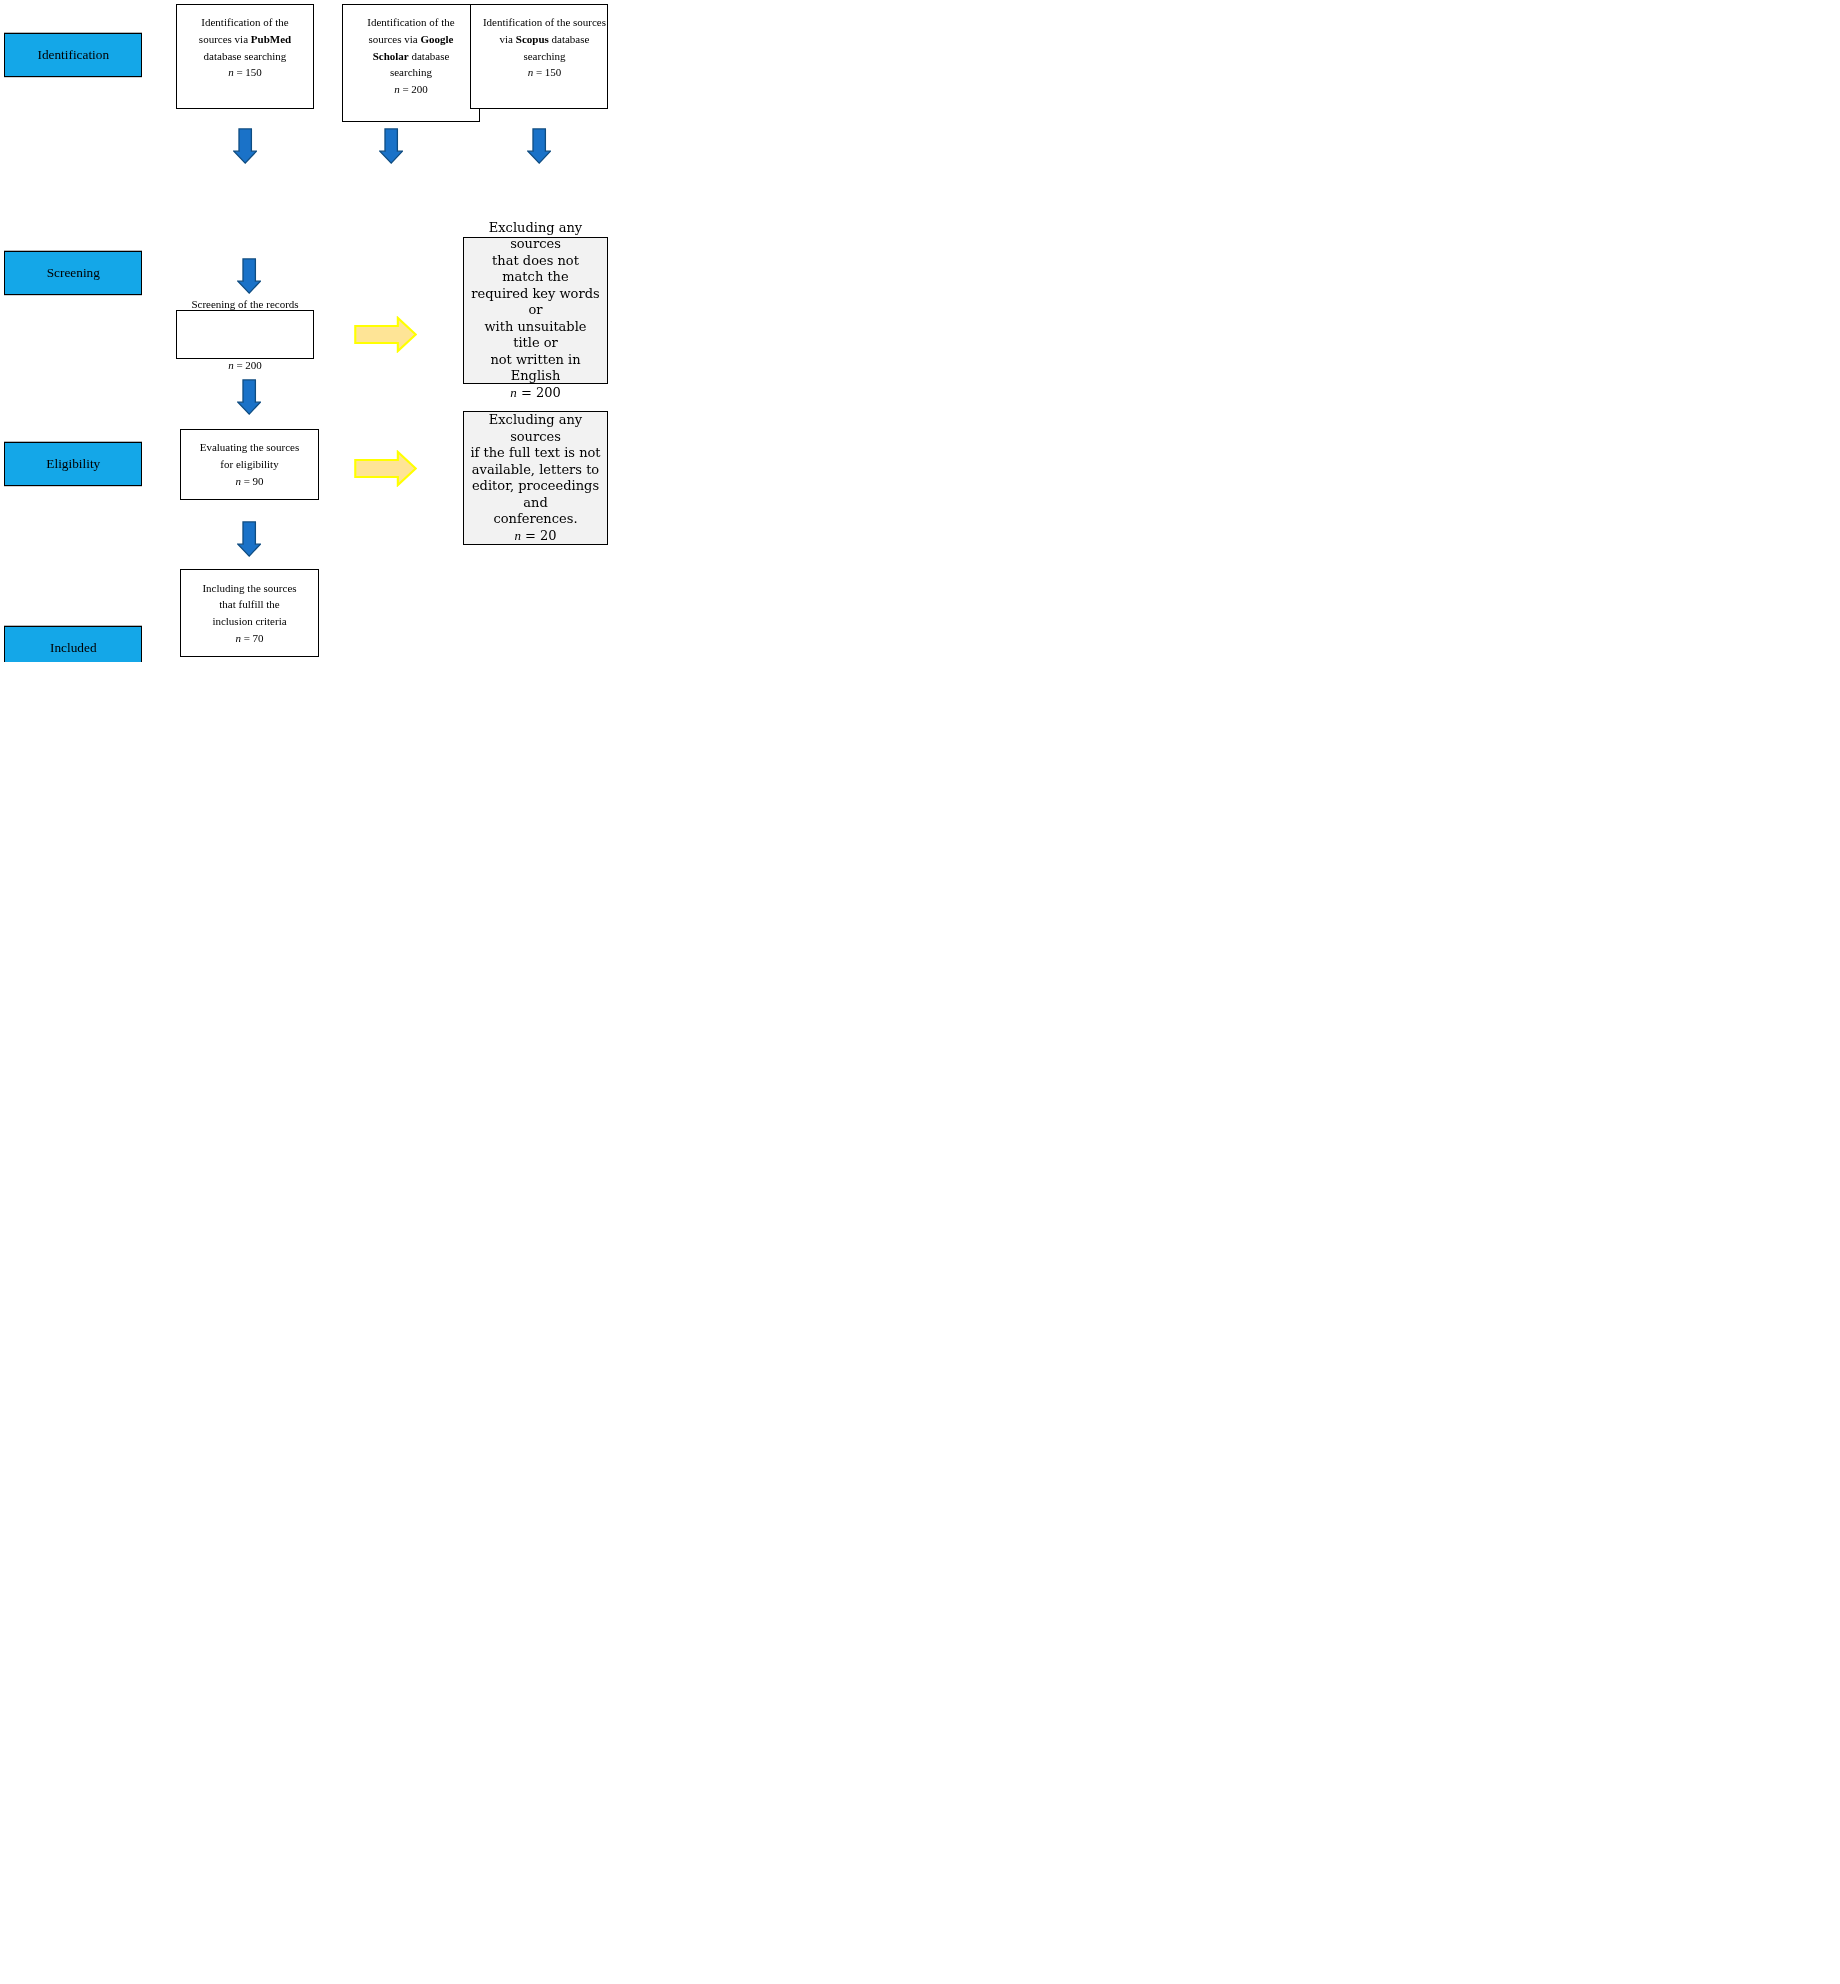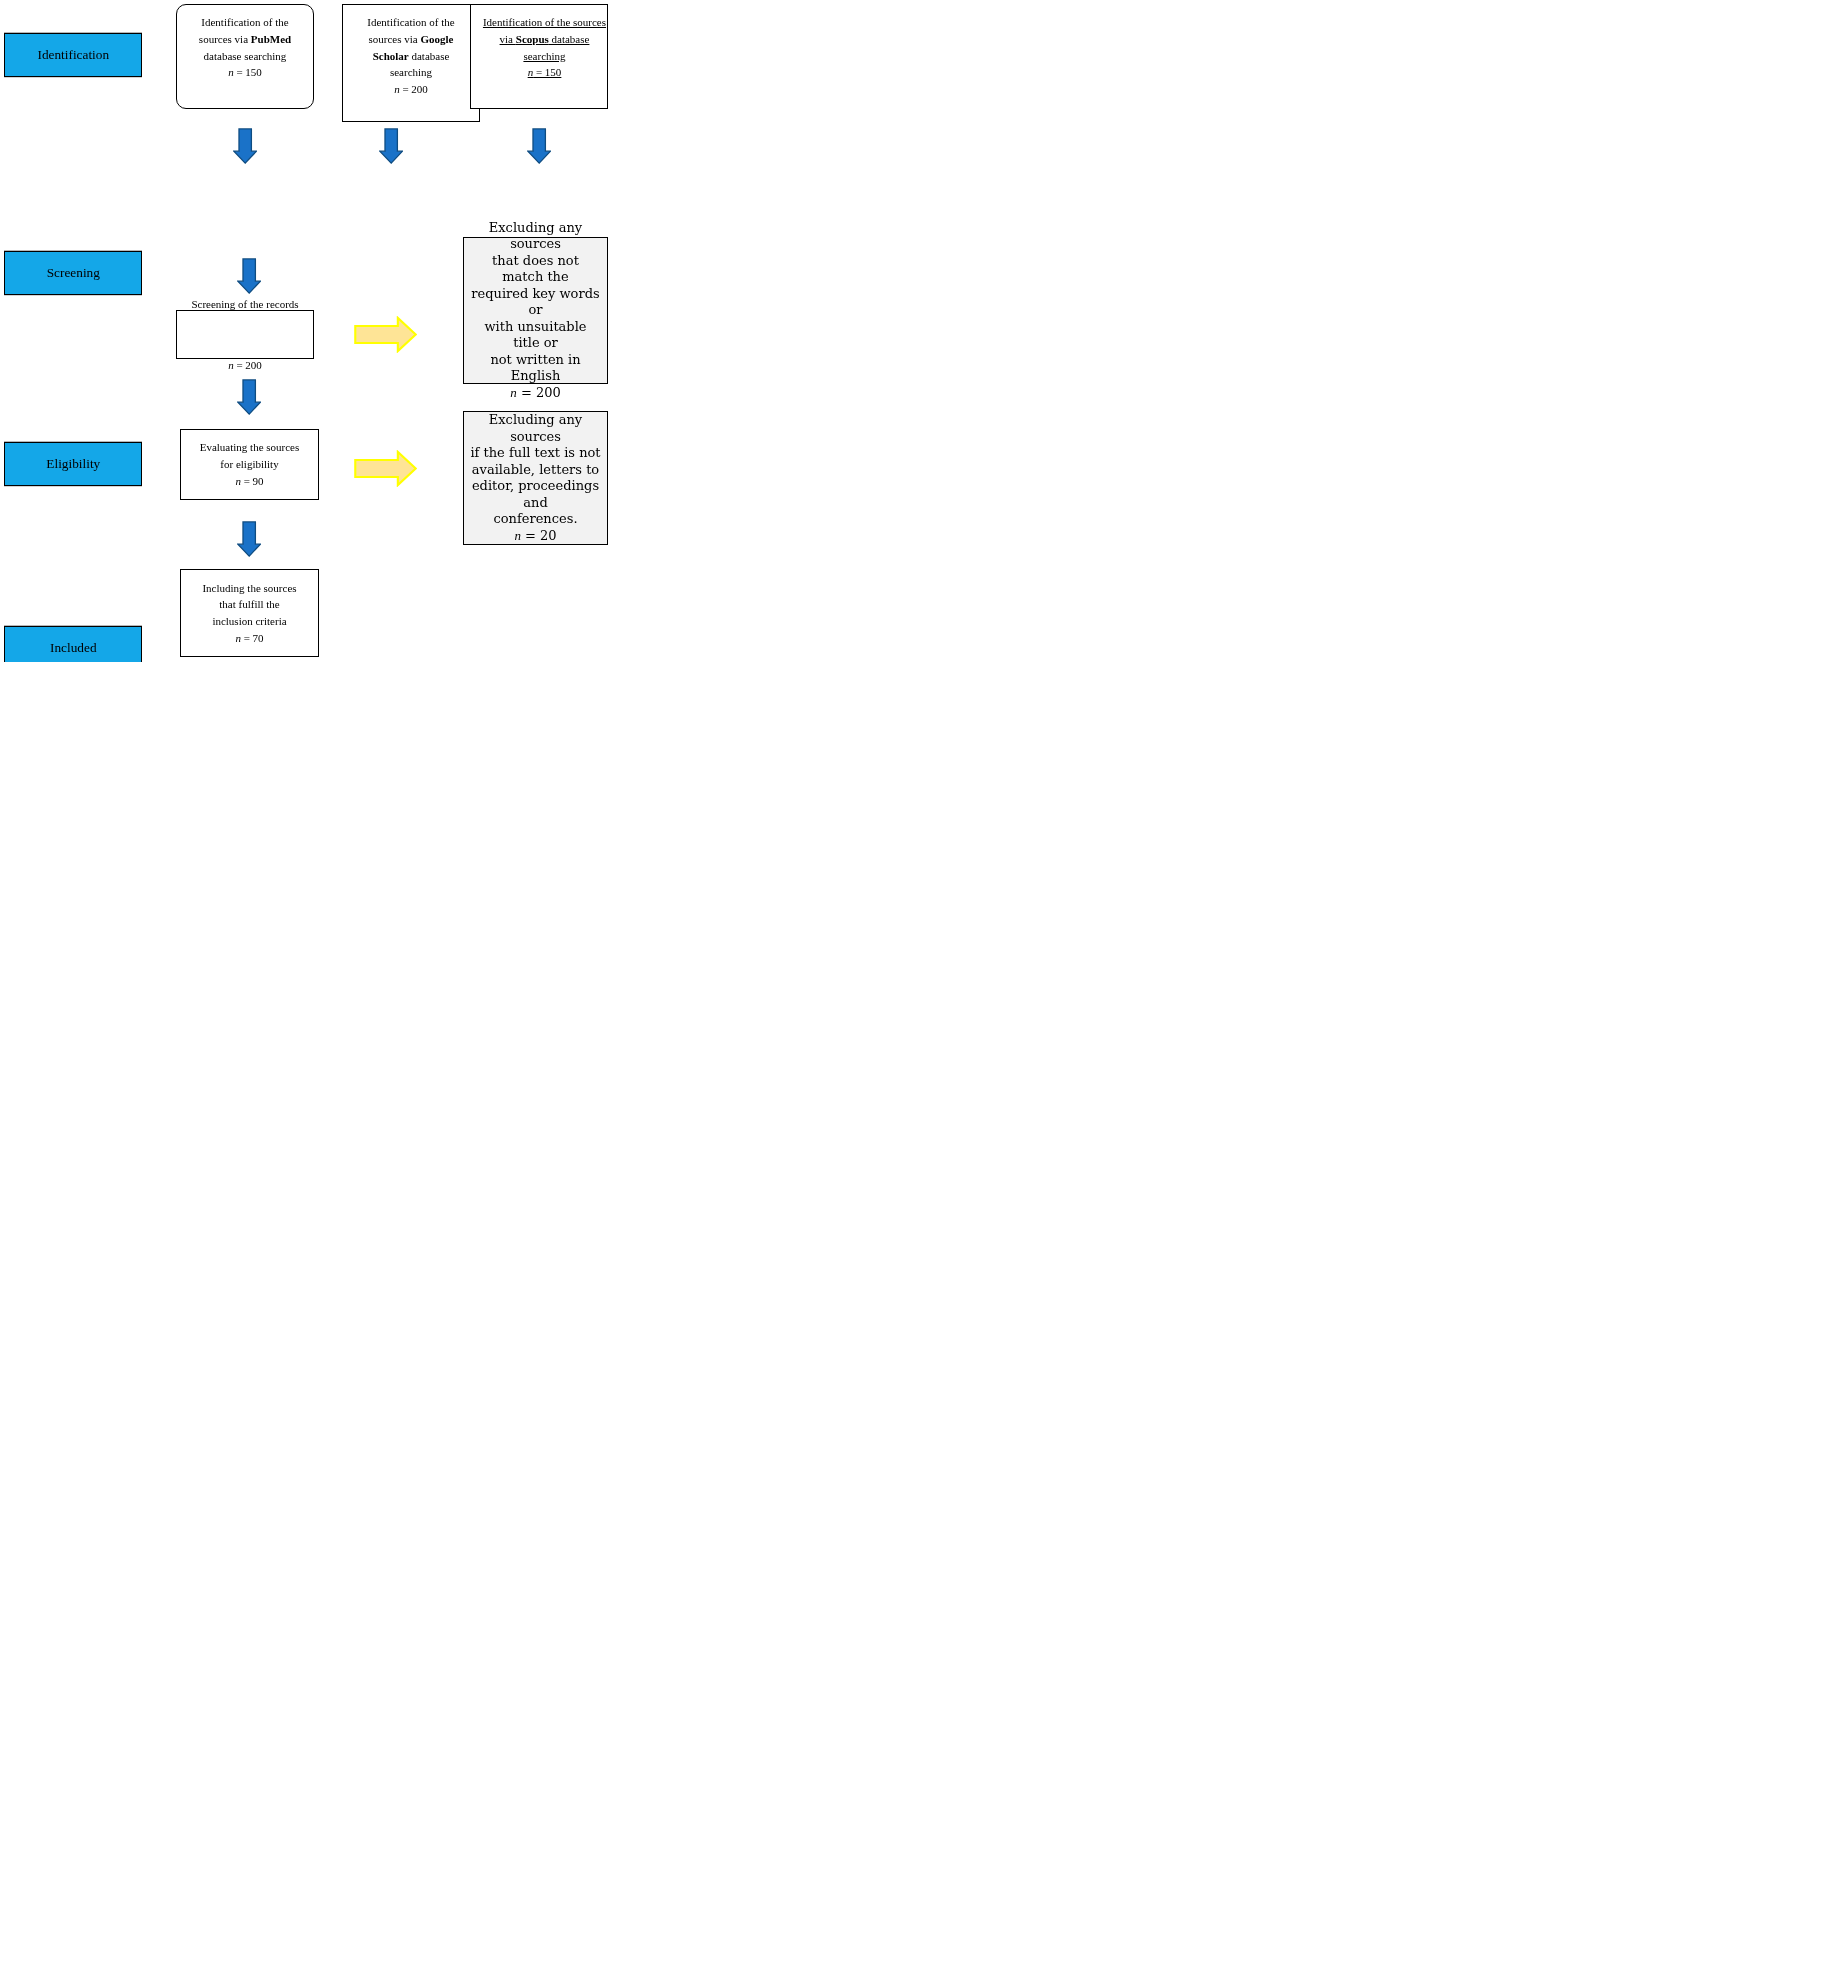--- a/index.html
+++ b/index.html
@@ -69,31 +69,31 @@
   <div class="abs stage" style="top:251px;">
     <span>Screening</span>
   </div>
   <div class="abs stage" style="top:442px;">
     <span>Eligibility</span>
   </div>
   <div class="abs stage" style="top:626px;text-align:center;">
     <span>Included</span>
   </div>
 
-  <div class="abs fbox top-align" style="left:176px; top:4.3px; width:138px; height:105px; padding-left:11px; padding-right:11px;border-radius:10px;">
+  <div class="abs fbox top-align" style="left:176px; top:4.3px; width:138px; height:105px; padding-left:11px; padding-right:11px;">
     <div><span>Identification of the sources via </span><b>PubMed</b><span> database searching</span></div>
     <div class="nline"><i>n</i><span> = 150</span></div>
   </div>
 
   <div class="abs fbox top-align" style="left:342px; top:4.3px; width:138px; height:118px; padding-left:11px; padding-right:11px;">
     <div><span>Identification of the sources via </span><b>Google Scholar</b><span> database searching</span></div>
     <div class="nline"><i>n</i><span> = 200</span></div>
   </div>
 
-  <div class="abs fbox top-align" style="left:470px; top:4.3px; width:138px; height:105px; padding-left:11px; padding-right:0;text-decoration:underline;">
+  <div class="abs fbox top-align" style="left:470px; top:4.3px; width:138px; height:105px; padding-left:11px; padding-right:0;">
     <div><span>Identification of the sources via </span><b>Scopus</b><span> database searching</span></div>
     <div class="nline"><i>n</i><span> = 150</span></div>
   </div>
 
   <svg class="abs arrow arrow-down" style="left:233px; top:128px;" width="24.4" height="36" viewBox="0 0 57 84">
     <polygon points="14,2 43,2 43,54 55,54 28.5,82 2,54 14,54" fill="#1A72C8"></polygon>
   </svg>
   <svg class="abs arrow arrow-down" style="left:379px; top:128px;" width="24.4" height="36" viewBox="0 0 57 84">
     <polygon points="14,2 43,2 43,54 55,54 28.5,82 2,54 14,54" fill="#1A72C8"></polygon>
   </svg>

